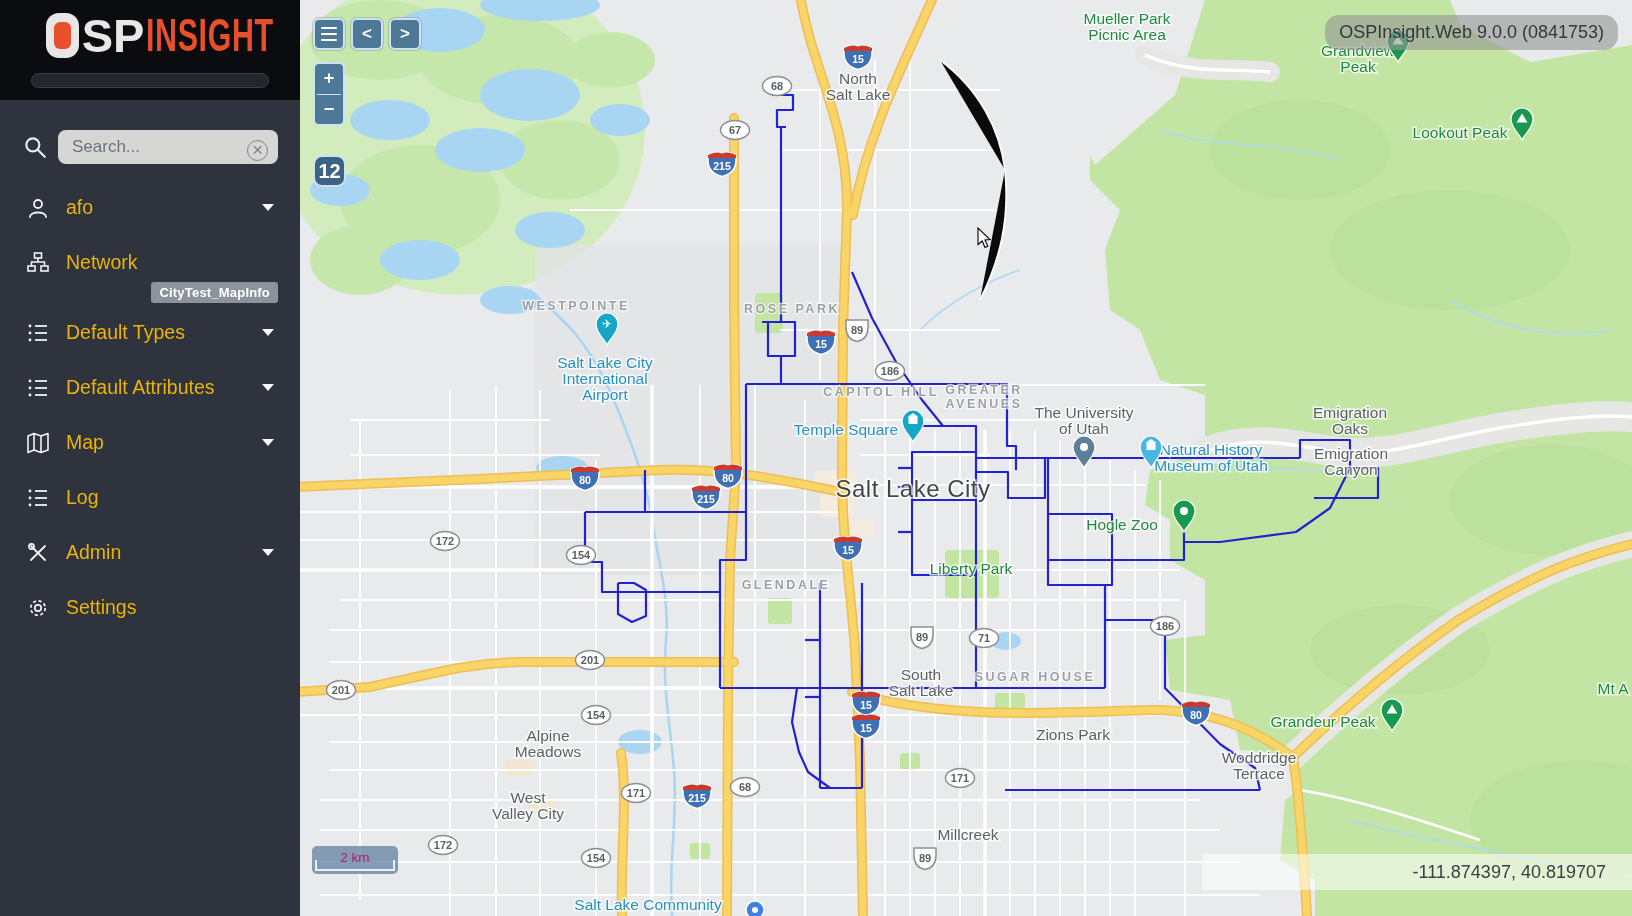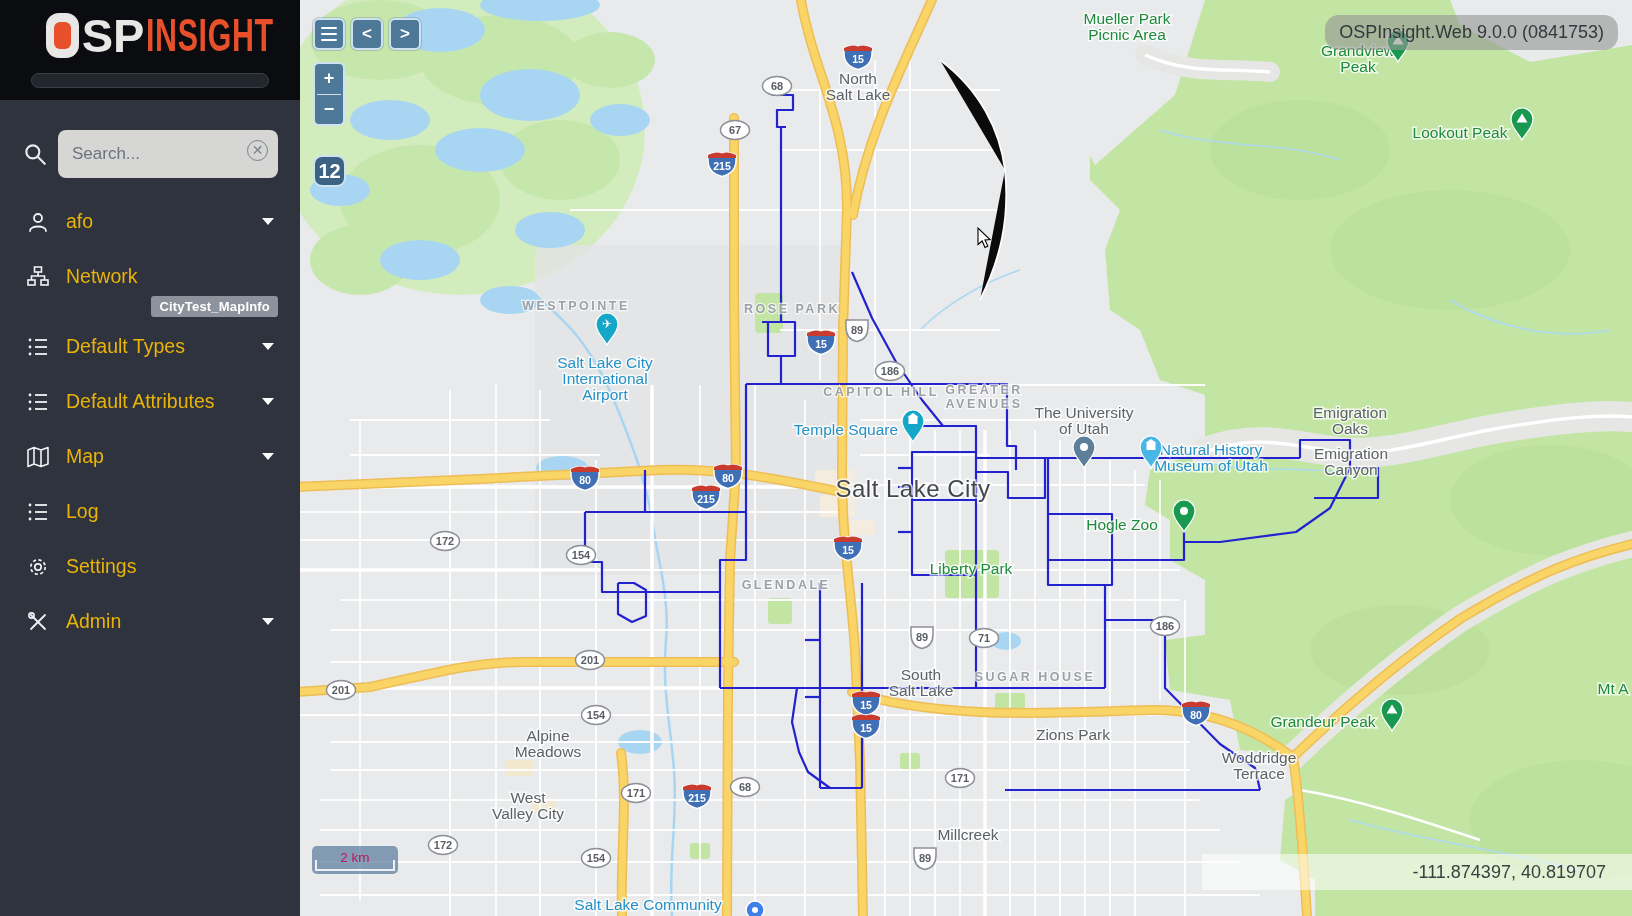--- a/index.html
+++ b/index.html
@@ -12,21 +12,21 @@
   .logo-row { display:flex; align-items:flex-start; height:52px; }
   .logo-o { display:inline-block; width:33px; height:45px; background:#e9e7e5; border-radius:13px; position:relative; margin-right:3px; }
   .logo-o::after { content:""; position:absolute; left:8px; right:8px; top:9px; bottom:9px; background:#e84f2b; border-radius:6px; }
   .logo-sp { color:#e9e7e5; font-size:47px; font-weight:bold; letter-spacing:0px; line-height:45px; }
   .logo-insight { color:#e84f2b; font-size:46px; font-weight:bold; line-height:45px; transform:scaleX(0.66); transform-origin:left center; letter-spacing:1px; margin-left:2px; width:108px; }
   .logo-bar { width:238px; height:15px; background:#22262d; border:1px solid #3a4049; border-radius:8px; margin-top:8px; }
 
   .search-row { display:flex; align-items:center; margin:30px 22px 0 22px; }
   .search-glass { width:26px; height:26px; margin-right:10px; flex:none; }
   .search-wrap { position:relative; flex:1; }
-  .search-input { width:100%; height:48px; background:#d6d6d4; border:none; border-radius:8px; padding:0 40px 0 14px; font-size:17px; color:#3a3f46; outline:none; font-family:"Liberation Sans",sans-serif; }
+  .search-input { width:100%; height:34px; background:#d6d6d4; border:none; border-radius:8px; padding:0 40px 0 14px; font-size:17px; color:#3a3f46; outline:none; font-family:"Liberation Sans",sans-serif; }
   .search-input::placeholder { color:#6c737c; }
   .search-clear { position:absolute; right:10px; top:10px; width:21px; height:21px; border:1.6px solid #7b828b; border-radius:50%; color:#7b828b; font-size:14px; line-height:18px; text-align:center; cursor:pointer; }
 
   .nav { margin-top:16px; }
   .nav-item { height:55px; padding:0 26px 0 26px; display:flex; align-items:center; color:#eab308; font-size:19.5px; cursor:pointer; }
   .nav-icon { width:24px; height:24px; margin-right:16px; flex:none; }
   .nav-caret { margin-left:auto; width:0; height:0; border-left:6.5px solid transparent; border-right:6.5px solid transparent; border-top:7px solid #fafafa; }
   .badge-row { display:flex; justify-content:flex-end; margin:-8px 22px 2px 0; }
   .net-badge { background:#8d939c; color:#fff; font-weight:bold; font-size:13px; padding:3px 8px; border-radius:3px; letter-spacing:0.2px; }
 
@@ -151,34 +151,34 @@
             <circle cx="4" cy="19" r="1.4" fill="#f1f2f4"></circle>
           <line x1="9" y1="5" x2="21" y2="5" stroke="#f1f2f4" stroke-width="1.8"></line>
             <line x1="9" y1="12" x2="21" y2="12" stroke="#f1f2f4" stroke-width="1.8"></line>
             <line x1="9" y1="19" x2="21" y2="19" stroke="#f1f2f4" stroke-width="1.8"></line>
         </svg>
         <span>Log</span>
       </div>
 
       <div class="nav-item">
         <svg class="nav-icon" viewBox="0 0 24 24">
-          <circle cx="12" cy="12" r="3.2" fill="none" stroke="#f1f2f4" stroke-width="1.7"></circle>
-          <circle cx="12" cy="12" r="7.2" fill="none" stroke="#f1f2f4" stroke-width="1.7" stroke-dasharray="3.2 2.5"></circle>
-        </svg>
-        <span>Settings</span>
-      </div>
-
-      <div class="nav-item">
-        <svg class="nav-icon" viewBox="0 0 24 24">
           <line x1="5" y1="5" x2="19" y2="19" stroke="#f1f2f4" stroke-width="1.8" stroke-linecap="round"></line>
           <line x1="19" y1="5" x2="5" y2="19" stroke="#f1f2f4" stroke-width="1.8" stroke-linecap="round"></line>
           <circle cx="5.5" cy="5.5" r="2.6" fill="none" stroke="#f1f2f4" stroke-width="1.6"></circle>
         </svg>
         <span>Admin</span>
         <span class="nav-caret"></span>
+      </div>
+
+      <div class="nav-item">
+        <svg class="nav-icon" viewBox="0 0 24 24">
+          <circle cx="12" cy="12" r="3.2" fill="none" stroke="#f1f2f4" stroke-width="1.7"></circle>
+          <circle cx="12" cy="12" r="7.2" fill="none" stroke="#f1f2f4" stroke-width="1.7" stroke-dasharray="3.2 2.5"></circle>
+        </svg>
+        <span>Settings</span>
       </div>
 
     </div>
   </div>
 
   <div class="map">
     <svg class="basemap" width="1332" height="916" viewBox="0 0 1332 916">
 
       <rect x="0" y="0" width="1332" height="916" fill="#e9eaec"></rect>
 

